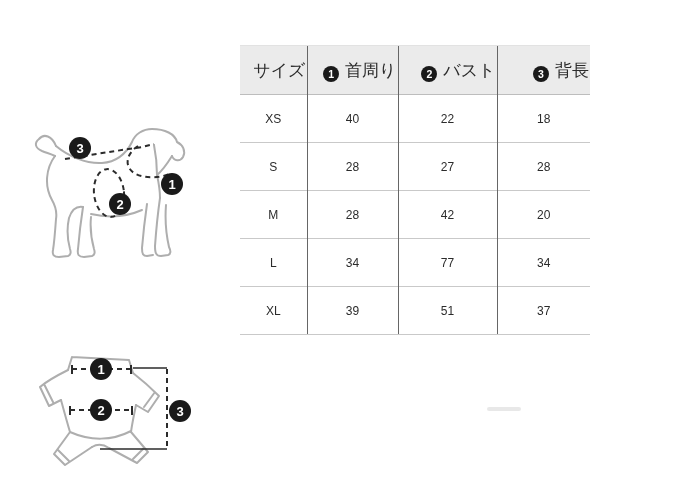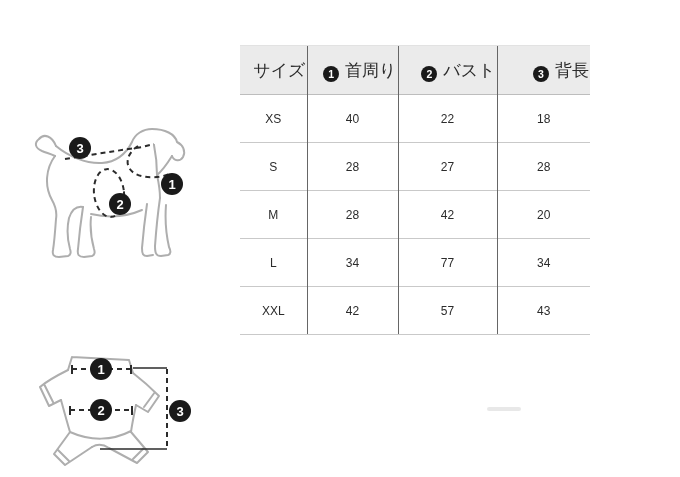--- a/index.html
+++ b/index.html
@@ -233,22 +233,22 @@
         <td>42</td>
         <td>20</td>
       </tr>
       <tr>
         <td>L</td>
         <td>34</td>
         <td>77</td>
         <td>34</td>
       </tr>
       <tr>
-        <td>XXL</td>
-        <td>42</td>
-        <td>57</td>
-        <td>43</td>
+        <td>XL</td>
+        <td>39</td>
+        <td>51</td>
+        <td>37</td>
       </tr>
     </tbody>
   </table>
 
   <div class="smudge"></div>
 </div>
 
 </body></html>

